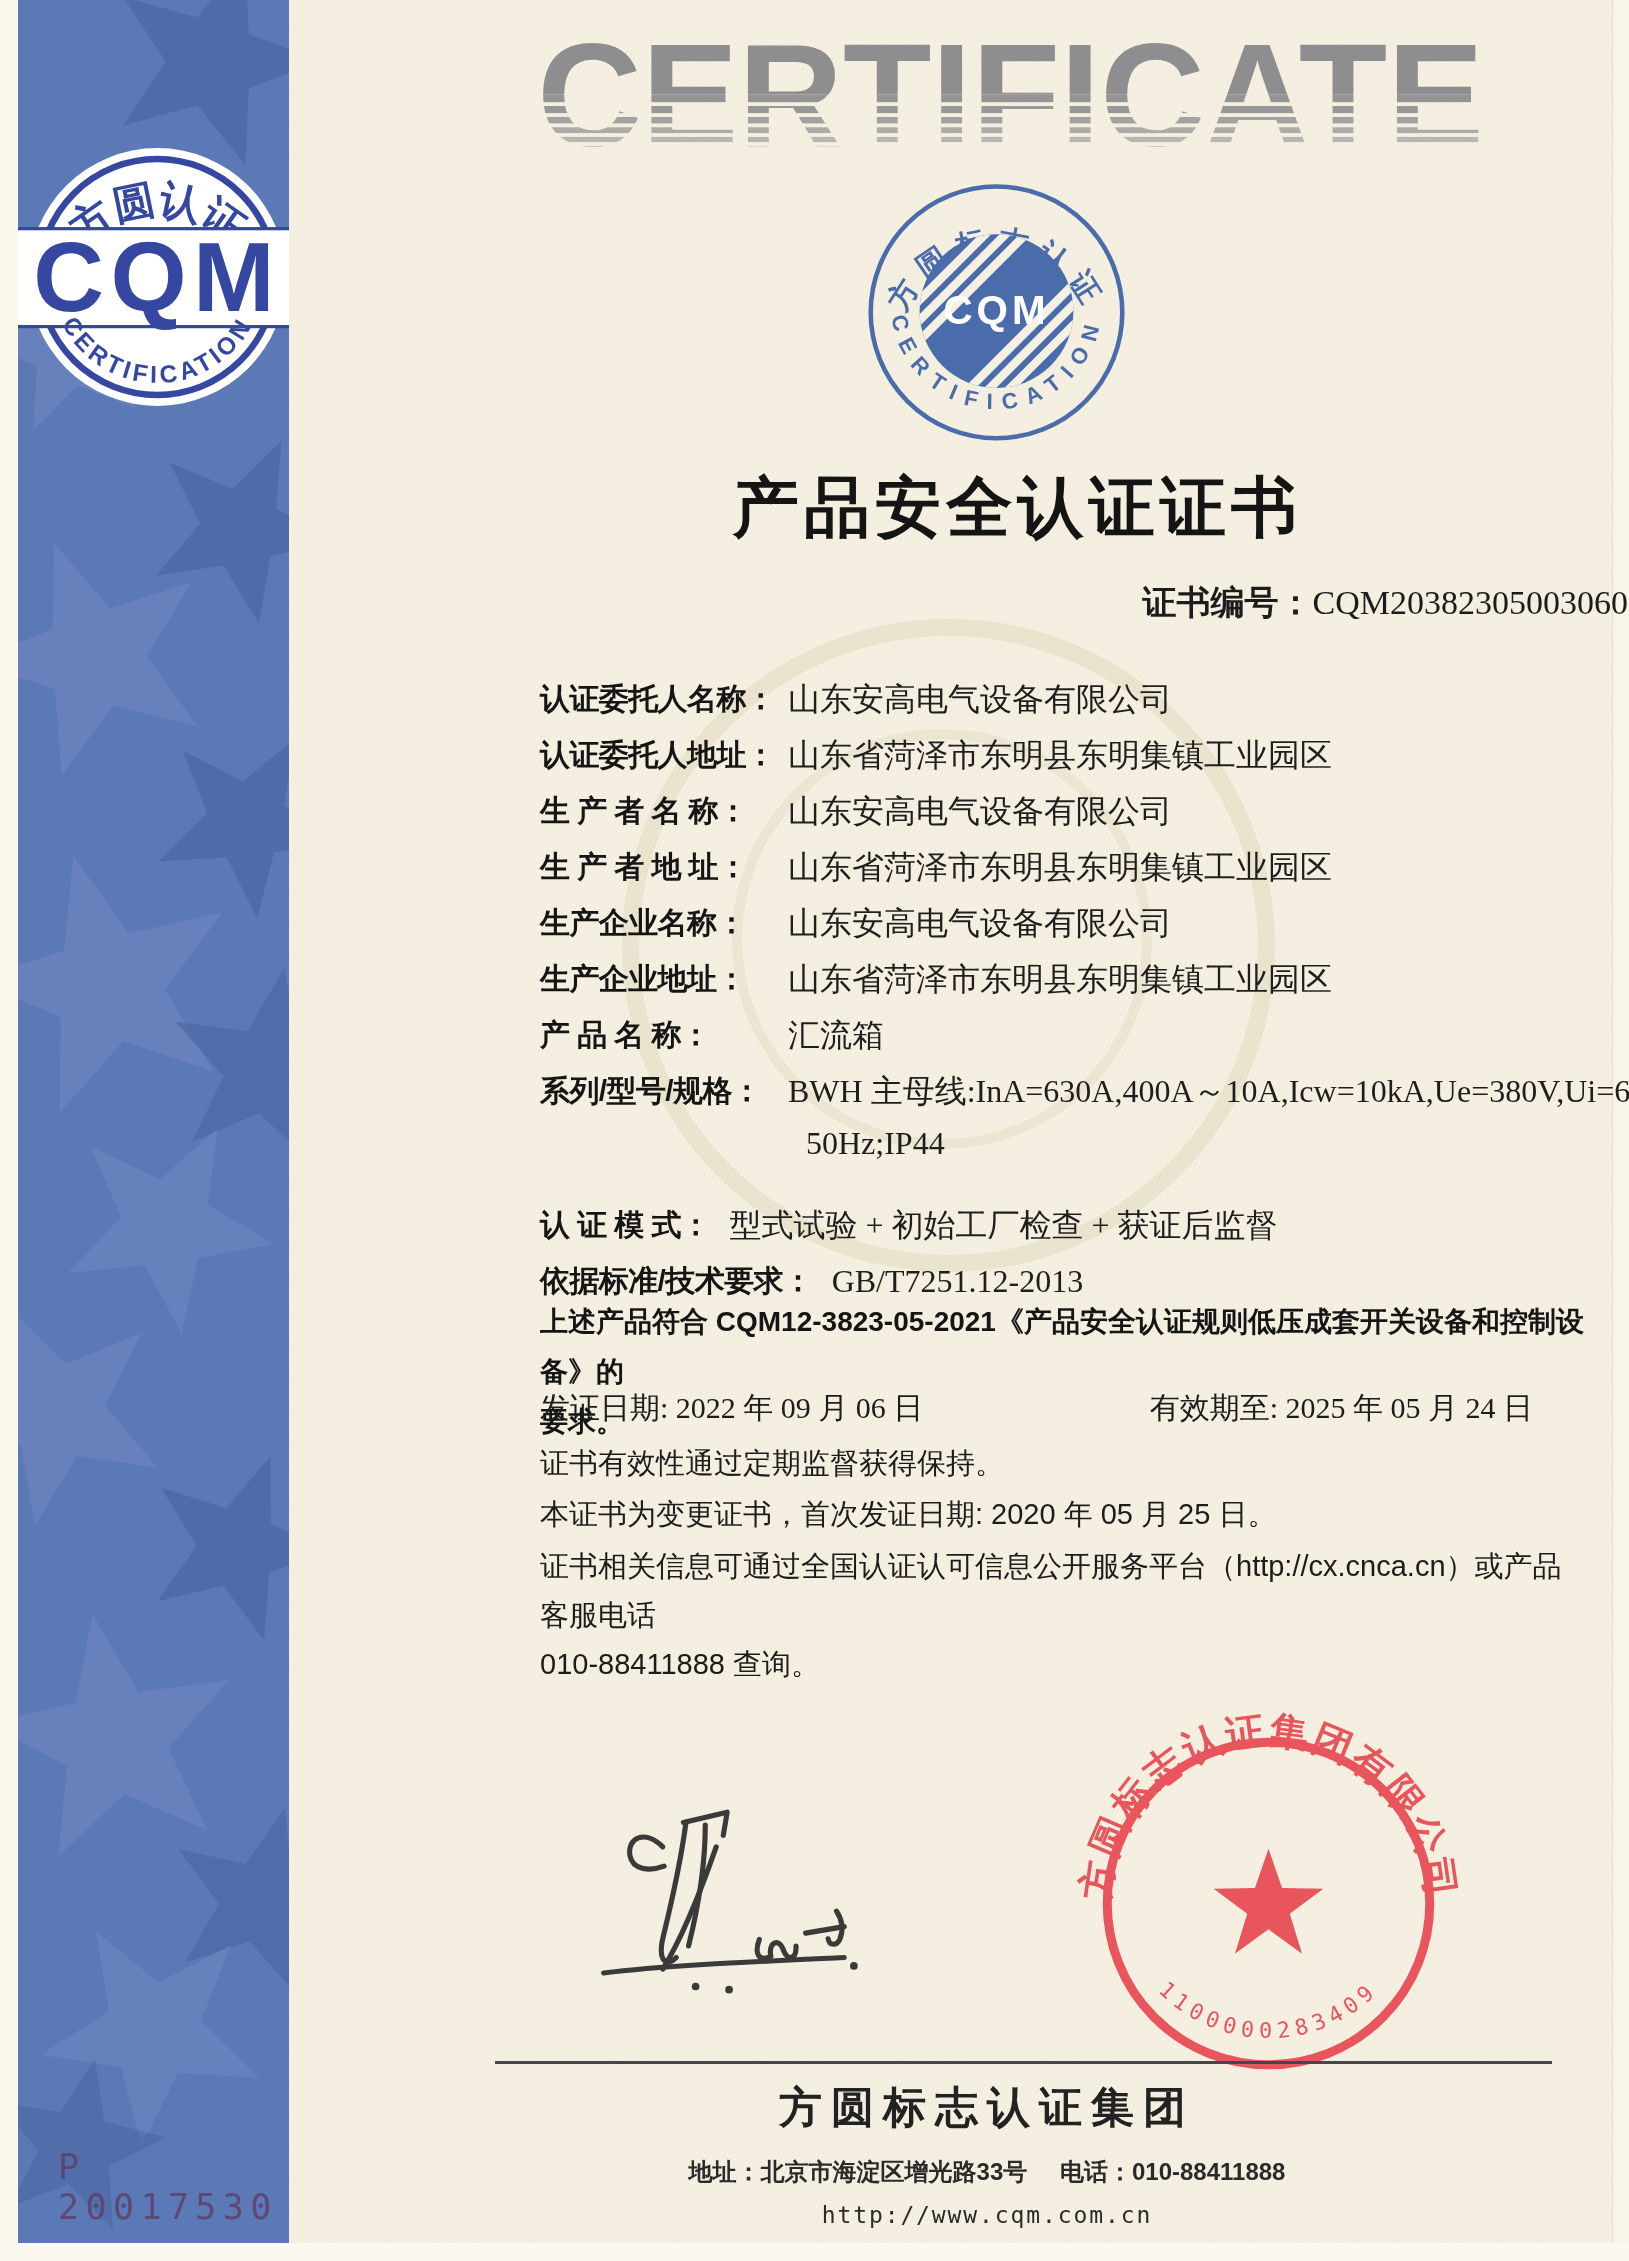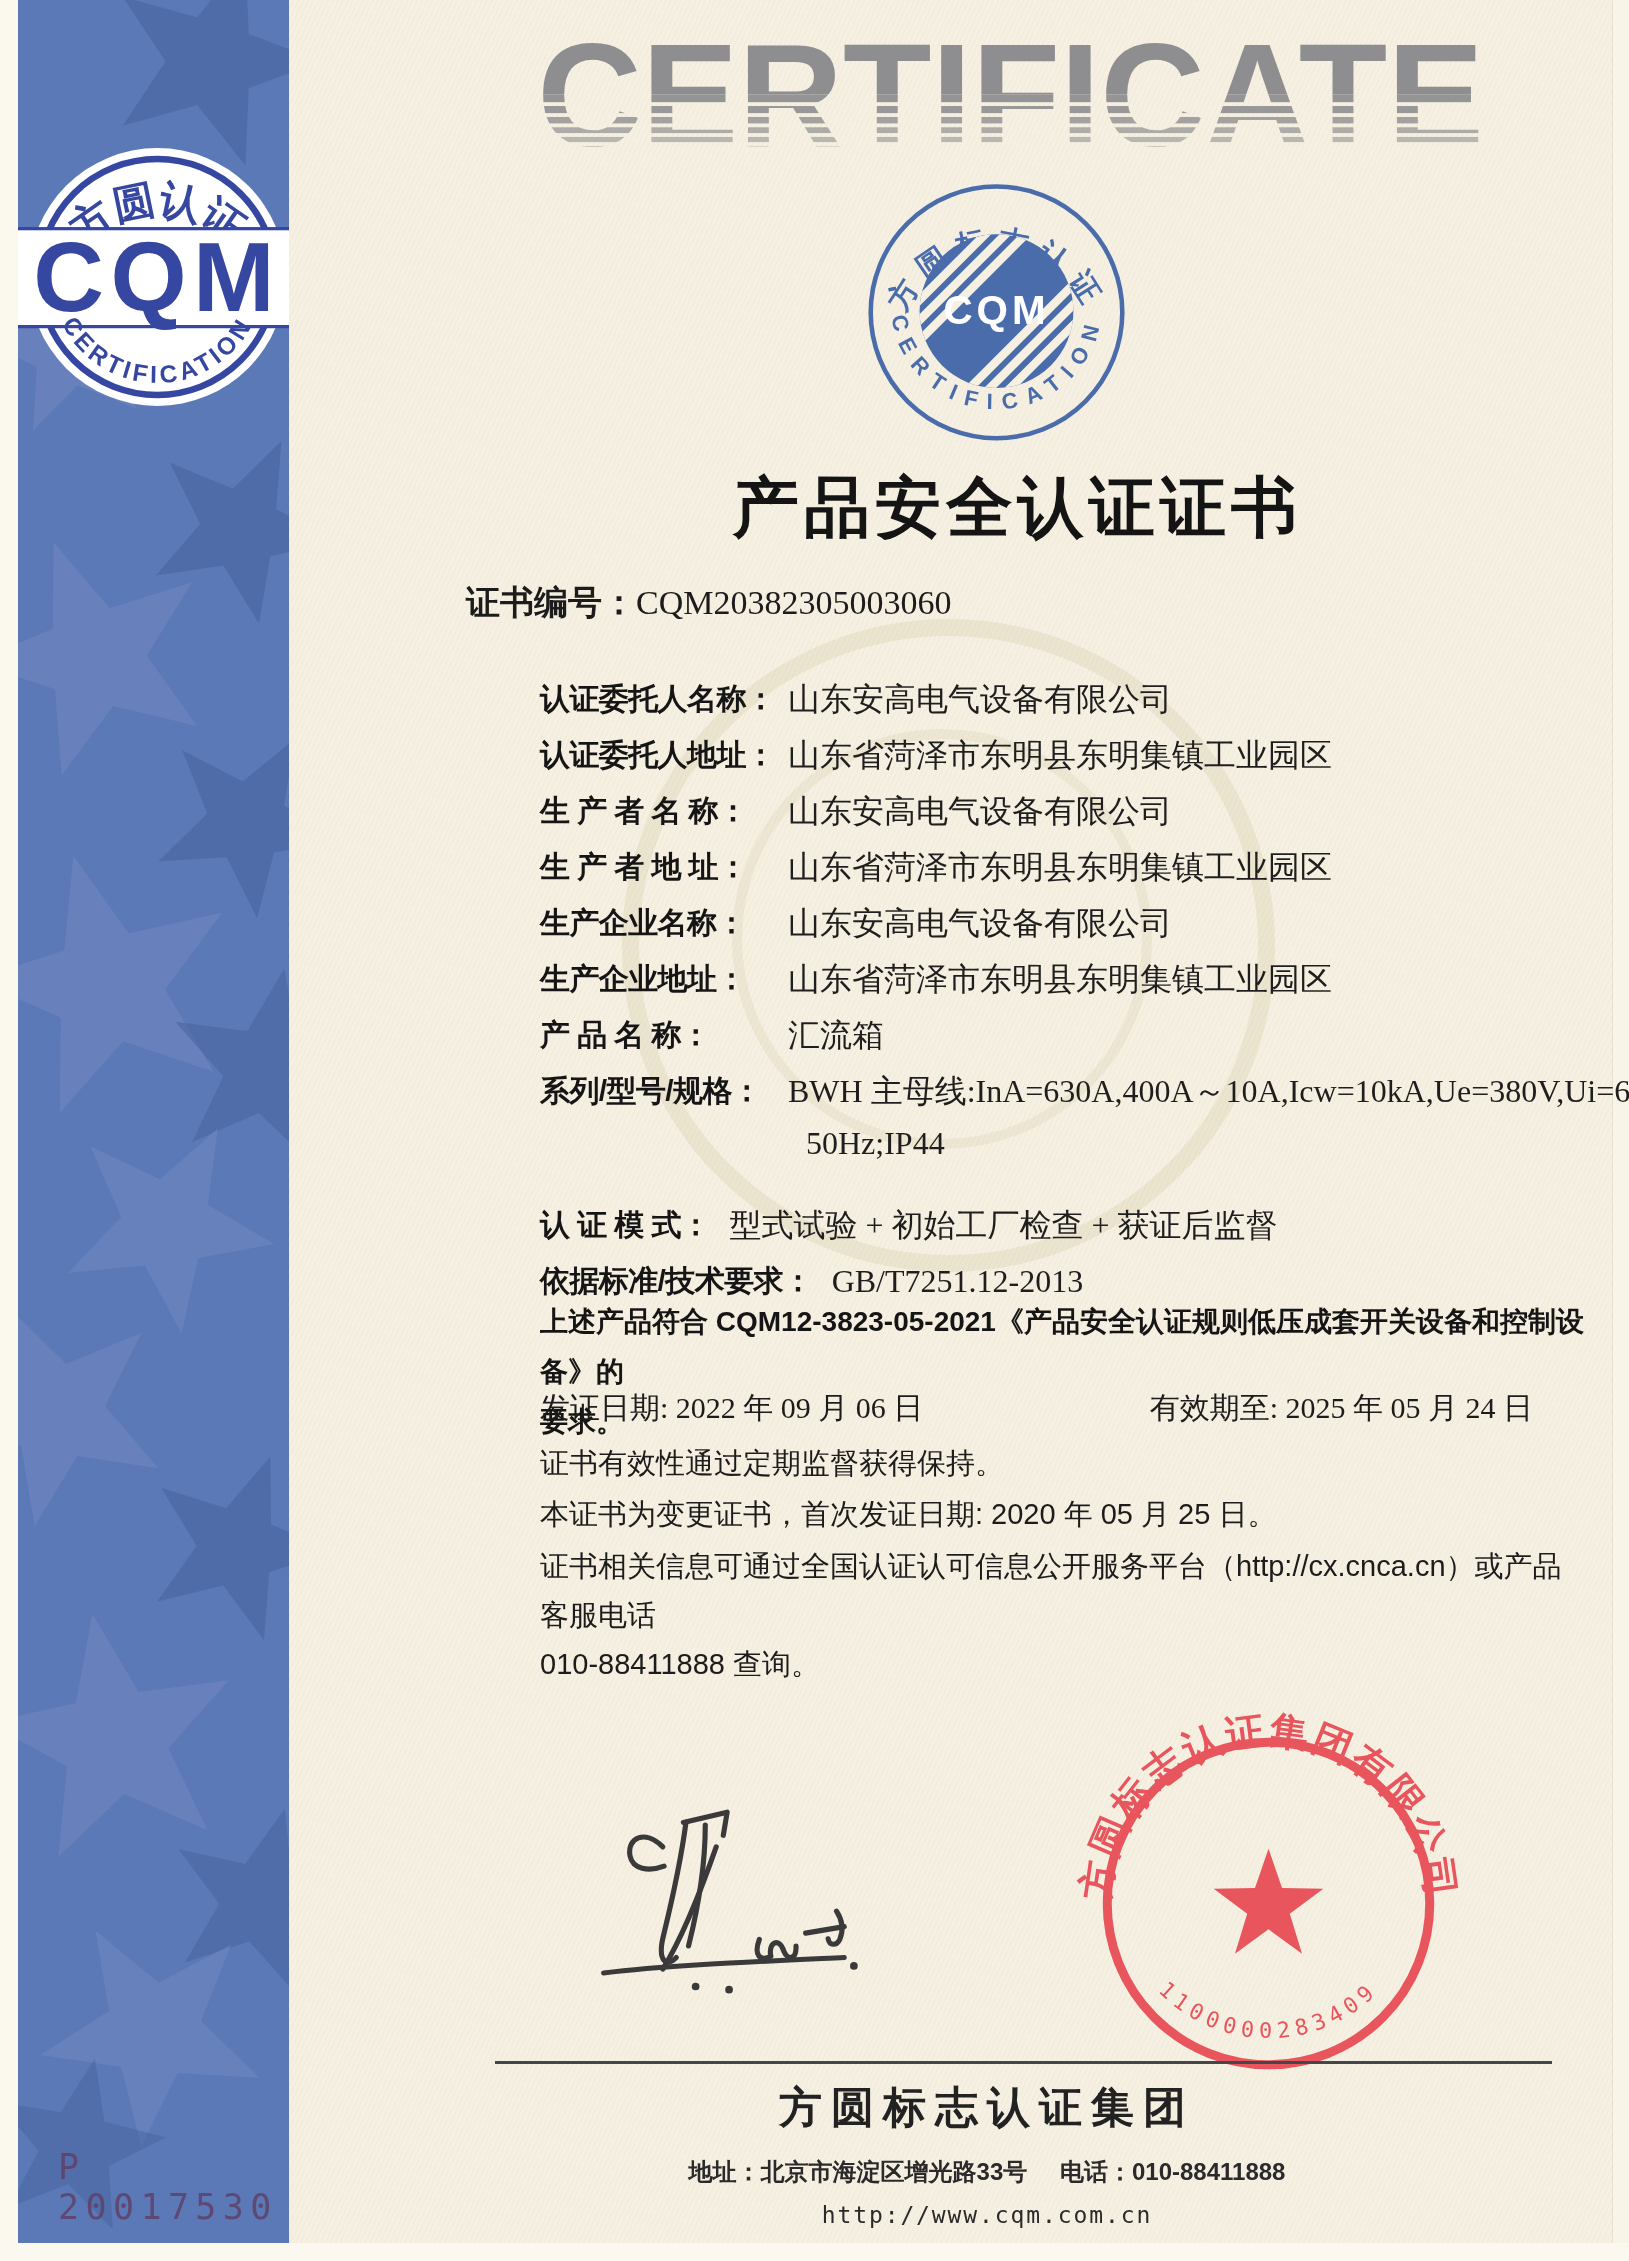--- a/index.html
+++ b/index.html
@@ -29,21 +29,21 @@
   .watermark{position:absolute;border-radius:50%;pointer-events:none;}
   .wm1{left:335px;top:619px;width:619px;height:619px;border:17px solid rgba(197,180,134,0.20);}
   .wm2{left:445px;top:729px;width:400px;height:400px;border:10.3px solid rgba(197,180,134,0.16);}
 
   .center-logo{position:absolute;left:579px;top:182px;}
 
   .title{position:absolute;left:0;top:463px;width:1341px;padding-left:120px;box-sizing:border-box;
       text-align:center;font-family:"Liberation Serif",serif;font-weight:bold;
       font-size:66px;letter-spacing:5.2px;color:#141414;}
   .certno{position:absolute;left:0;top:580px;width:1341px;padding-left:179px;box-sizing:border-box;
-      text-align:left;font-family:"Liberation Serif",serif;font-size:34px;color:#1c1c1c;}
+      text-align:right;font-family:"Liberation Serif",serif;font-size:34px;color:#1c1c1c;}
   .certno .lab{font-family:"Liberation Sans",sans-serif;font-weight:bold;}
 
   .fields{position:absolute;left:253px;top:682px;width:1057px;}
   .row{display:flex;align-items:flex-start;margin-bottom:22px;line-height:34px;min-height:34px;}
   .row .label{flex:none;width:248px;font-family:"Liberation Sans",sans-serif;font-weight:bold;
       font-size:30px;letter-spacing:-0.6px;color:#151515;white-space:nowrap;}
   .row.auto .label{width:auto;margin-right:19.3px;}
   .row .value{font-family:"Liberation Serif",serif;font-size:32px;color:#1e1e1e;white-space:nowrap;}
   .row .value .v2{margin-left:18px;margin-top:18px;}
   .row.gap{margin-top:48px;}

